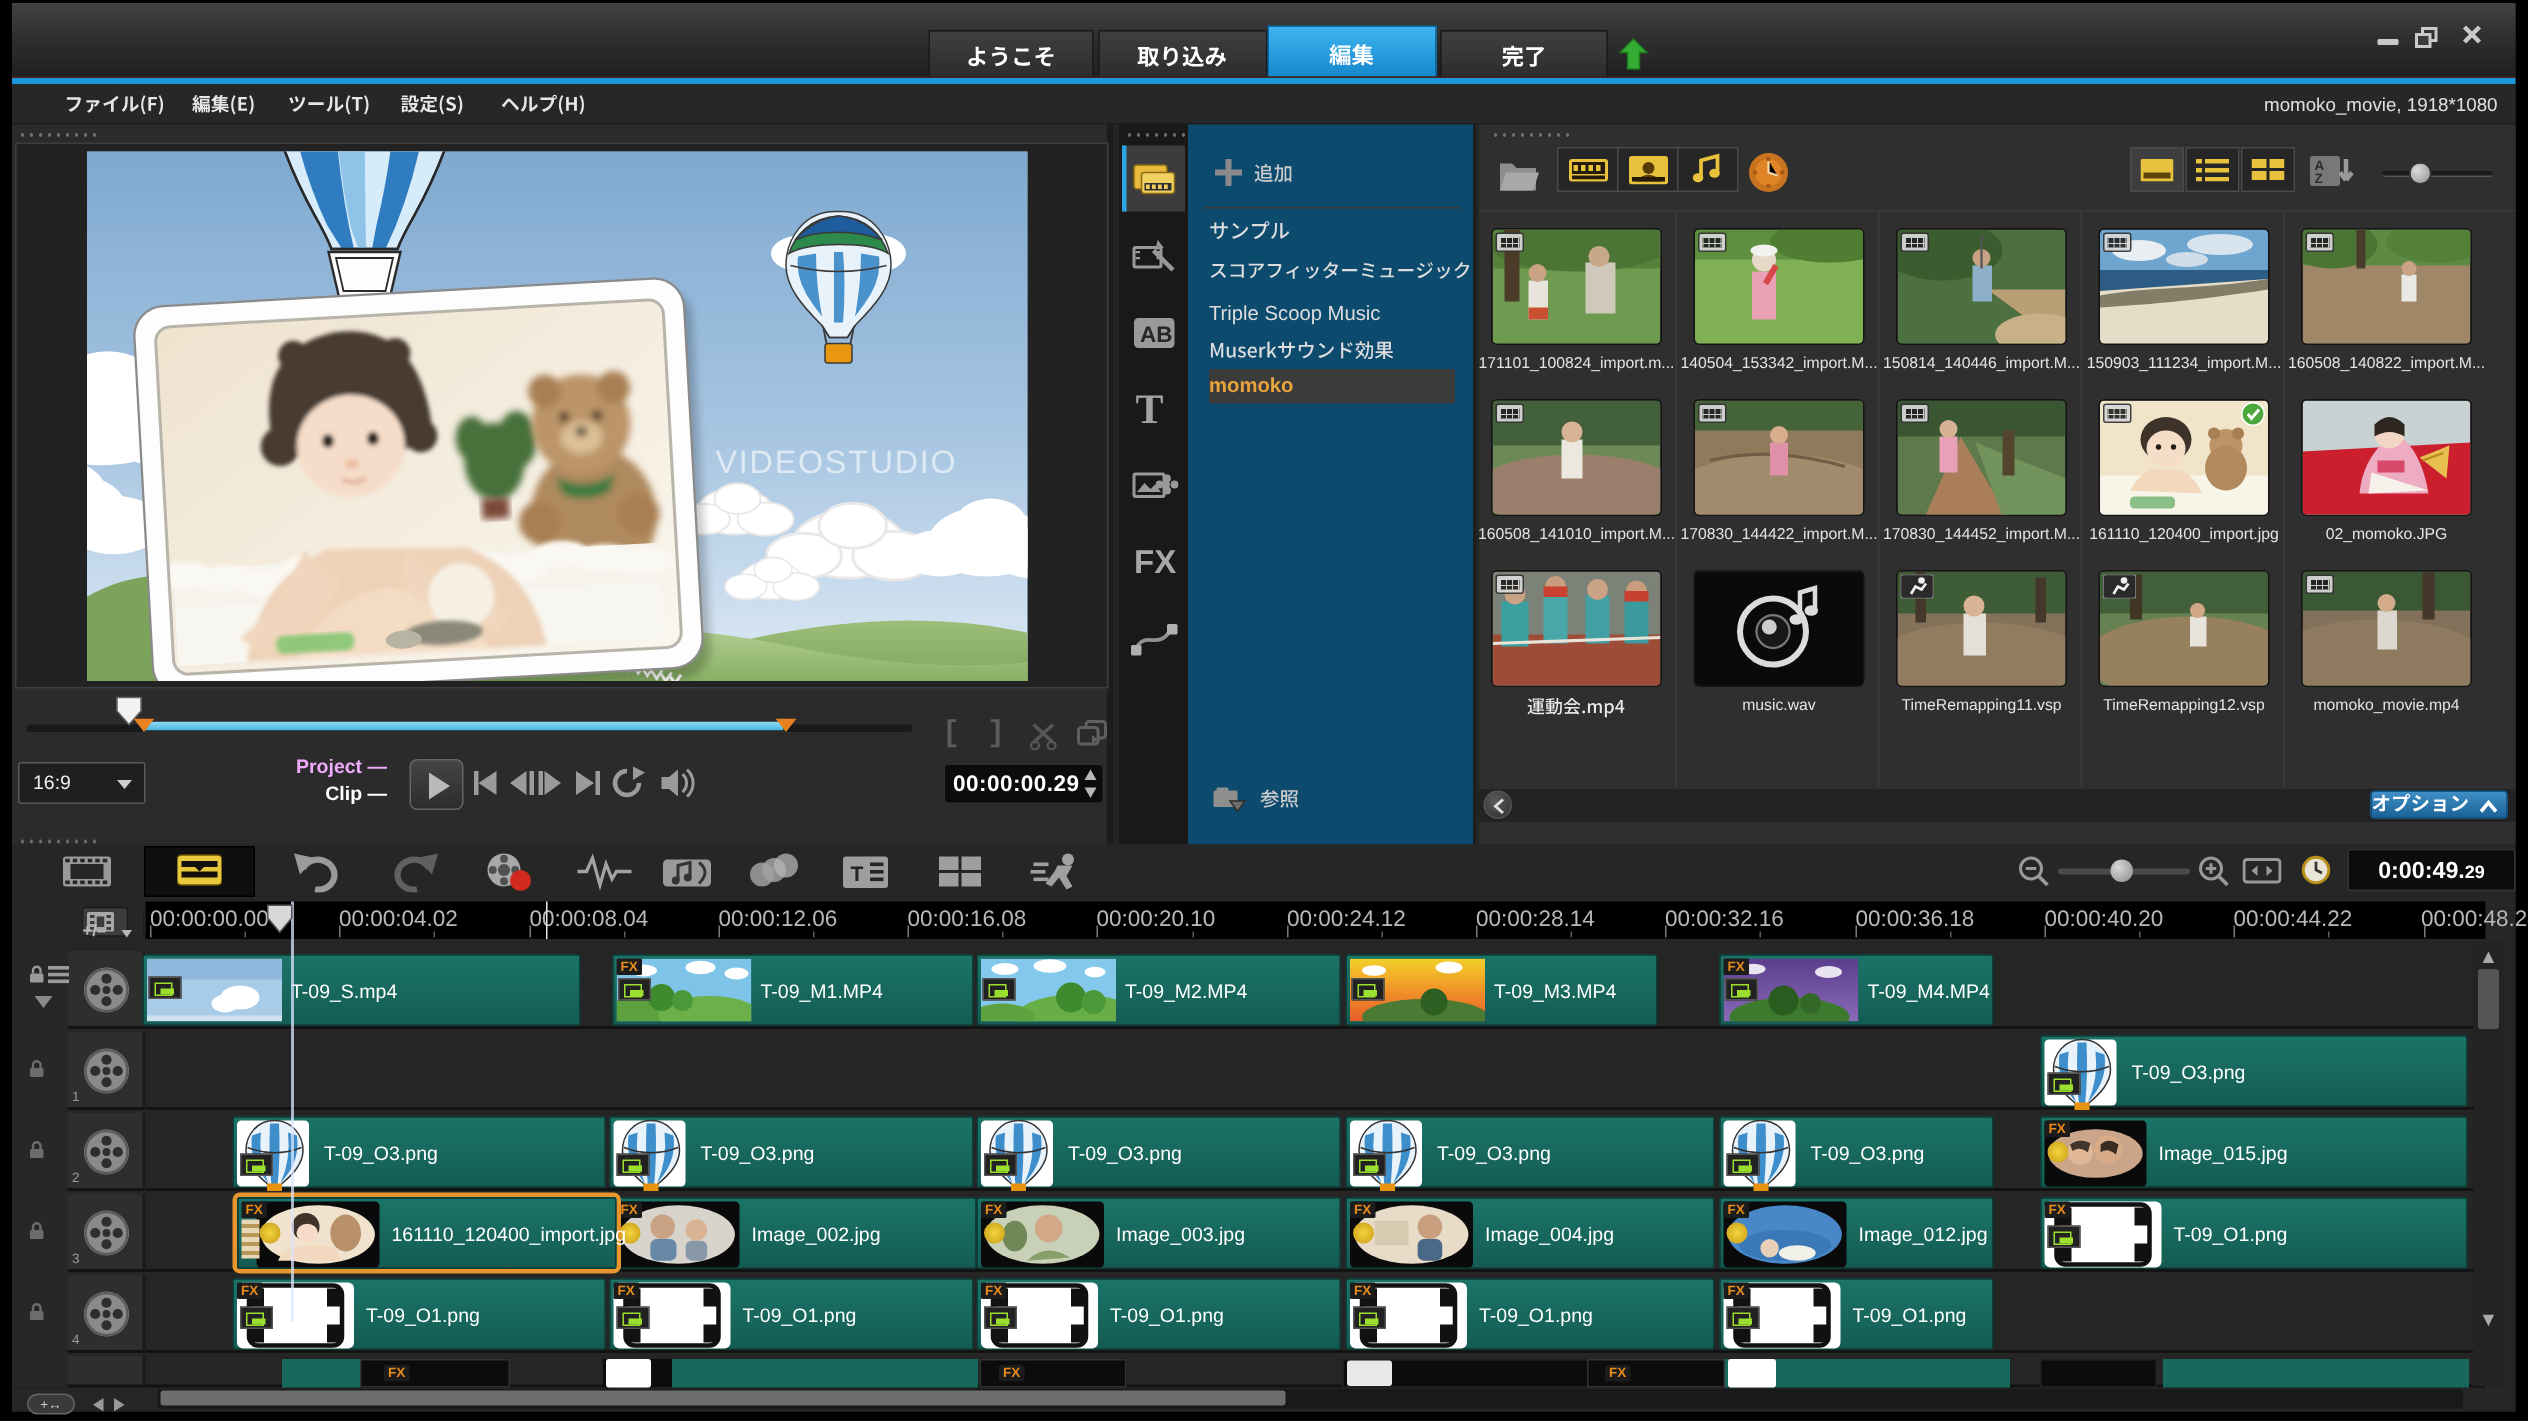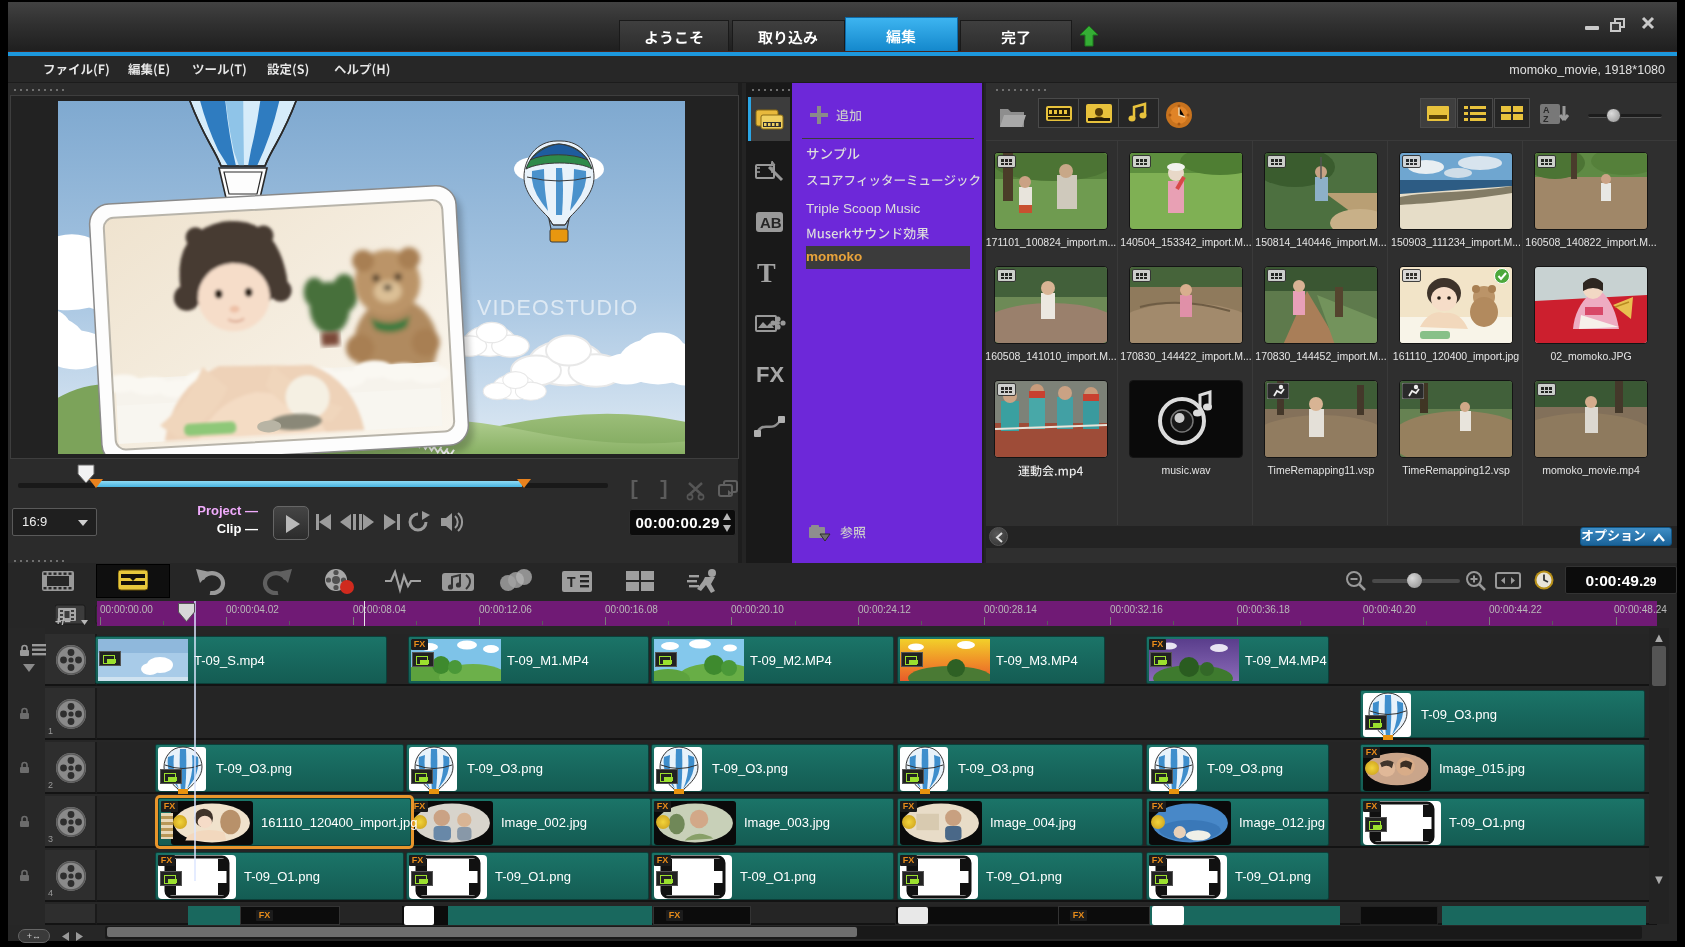--- a/index.html
+++ b/index.html
@@ -41,38 +41,38 @@
 #projclip .c{color:#fff}
 #playbtn{position:absolute;left:265px;top:423px;width:36px;height:34px;background:linear-gradient(#454545,#2c2c2c);border:1px solid #666;border-radius:5px}
 #playbtn:after{content:"";position:absolute;left:12px;top:8px;border-style:solid;border-width:9px 0 9px 14px;border-color:transparent transparent transparent #b9b9b9}
 #timecode{position:absolute;left:621px;top:426px;width:107px;height:27px;background:#0c0c0c;border:1px solid #2e2e2e;border-radius:3px;color:#fff;font-size:15px;font-weight:bold;letter-spacing:.3px;line-height:25px;text-align:center;padding-right:10px}
 #tcspin{position:absolute;left:714px;top:429px}
 
 #vtools{position:absolute;left:738px;top:0;width:46px;height:480px;background:#191919}
 .vico{position:absolute;left:6px;width:36px;height:34px;color:#999}
 #vsel{position:absolute;left:2px;top:14px;width:42px;height:44px;background:#3c3c3c;border-left:3px solid #2aa6e6}
 
-#liblist{position:absolute;left:784px;top:0;width:192px;height:480px;background:#6d28d9;border-right:2px solid #1e1e1e}
+#liblist{position:absolute;left:784px;top:0;width:192px;height:480px;background:#0c4a6e;border-right:2px solid #1e1e1e}
 .li{position:absolute;left:14px}
 #lmomoko{position:absolute;left:14px;top:163px;width:164px;height:23px;background:#3b3b3b}
 
 #libgrid{position:absolute;left:978px;top:0;width:691px;height:480px;background:#2f2f2f}
 .gbtn{position:absolute;top:15px;height:30px;background:#262626;border:1px solid #4a4a4a}
 .cell-name{position:absolute;width:136px;text-align:center;color:#e4e4e4;font-size:10.5px;white-space:nowrap;overflow:hidden}
 .cell-name .jp{display:inline-block;vertical-align:top}
 .thumb{position:absolute;width:114px;height:78px;border-radius:4px;border:1px solid #141414;overflow:hidden}
 .fbadge{position:absolute;left:4px;top:4px;width:19px;height:13px;opacity:.92;background:#d8d8d8;border-radius:2px;border:1px solid #333}
 .fbadge:before{content:"";position:absolute;left:2px;top:2px;right:2px;bottom:2px;background:#222;
  background-image:linear-gradient(90deg,#d8d8d8 1px,transparent 1px),linear-gradient(#d8d8d8 1px,transparent 1px);background-size:4px 4px}
 #gbottom{position:absolute;left:0;top:443px;width:691px;height:22px;background:#232323}
 #optbtn{position:absolute;right:5px;top:1px;width:92px;height:19px;background:linear-gradient(#3f8ec6,#1a6298);border-radius:3px;border:1px solid #0f5585;text-align:center}
 
 #timeline{position:absolute;left:0;top:561px;width:1669px;height:378px;background:#262626}
 .tlico{position:absolute;top:4px;color:#9a9a9a}
-#tlruler{position:absolute;left:89px;top:38px;width:1560px;height:25px;background:#701a75;color:#b8b8b8;font-size:10px}
+#tlruler{position:absolute;left:89px;top:38px;width:1560px;height:25px;background:#000000;color:#b8b8b8;font-size:15px}
 .rlab{position:absolute;top:3px}
 .rtickM{position:absolute;top:16px;width:1px;height:8px;background:#7a7a7a}
 .rtickm{position:absolute;top:20px;width:1px;height:4px;background:#5a5a5a}
 .trow{position:absolute;left:0;width:1649px;background:#252525;border-bottom:2px solid #131313}
 .thead{position:absolute;left:0;top:0;width:89px;height:100%;background:#2e2e2e;border-right:2px solid #1a1a1a}
 .clip{position:absolute;top:2px;height:48px;background:linear-gradient(#1b7468,#145c53);border:1px solid #0c3f39;border-radius:2px;color:#fff;font-size:13px}
 .clip .lbl{position:absolute;top:16px;white-space:nowrap}
 .cthumb{position:absolute;left:2px;top:2px;height:42px;overflow:hidden}
 .fxb{position:absolute;left:2px;top:2px;width:17px;height:11px;background:#1c1c1c;border-radius:1px;color:#e88c1a;font-size:9px;font-weight:bold;line-height:11px;text-align:center;z-index:3}
 .layb{position:absolute;width:22px;height:15px;background:#222;border:1px solid #555;z-index:3}

